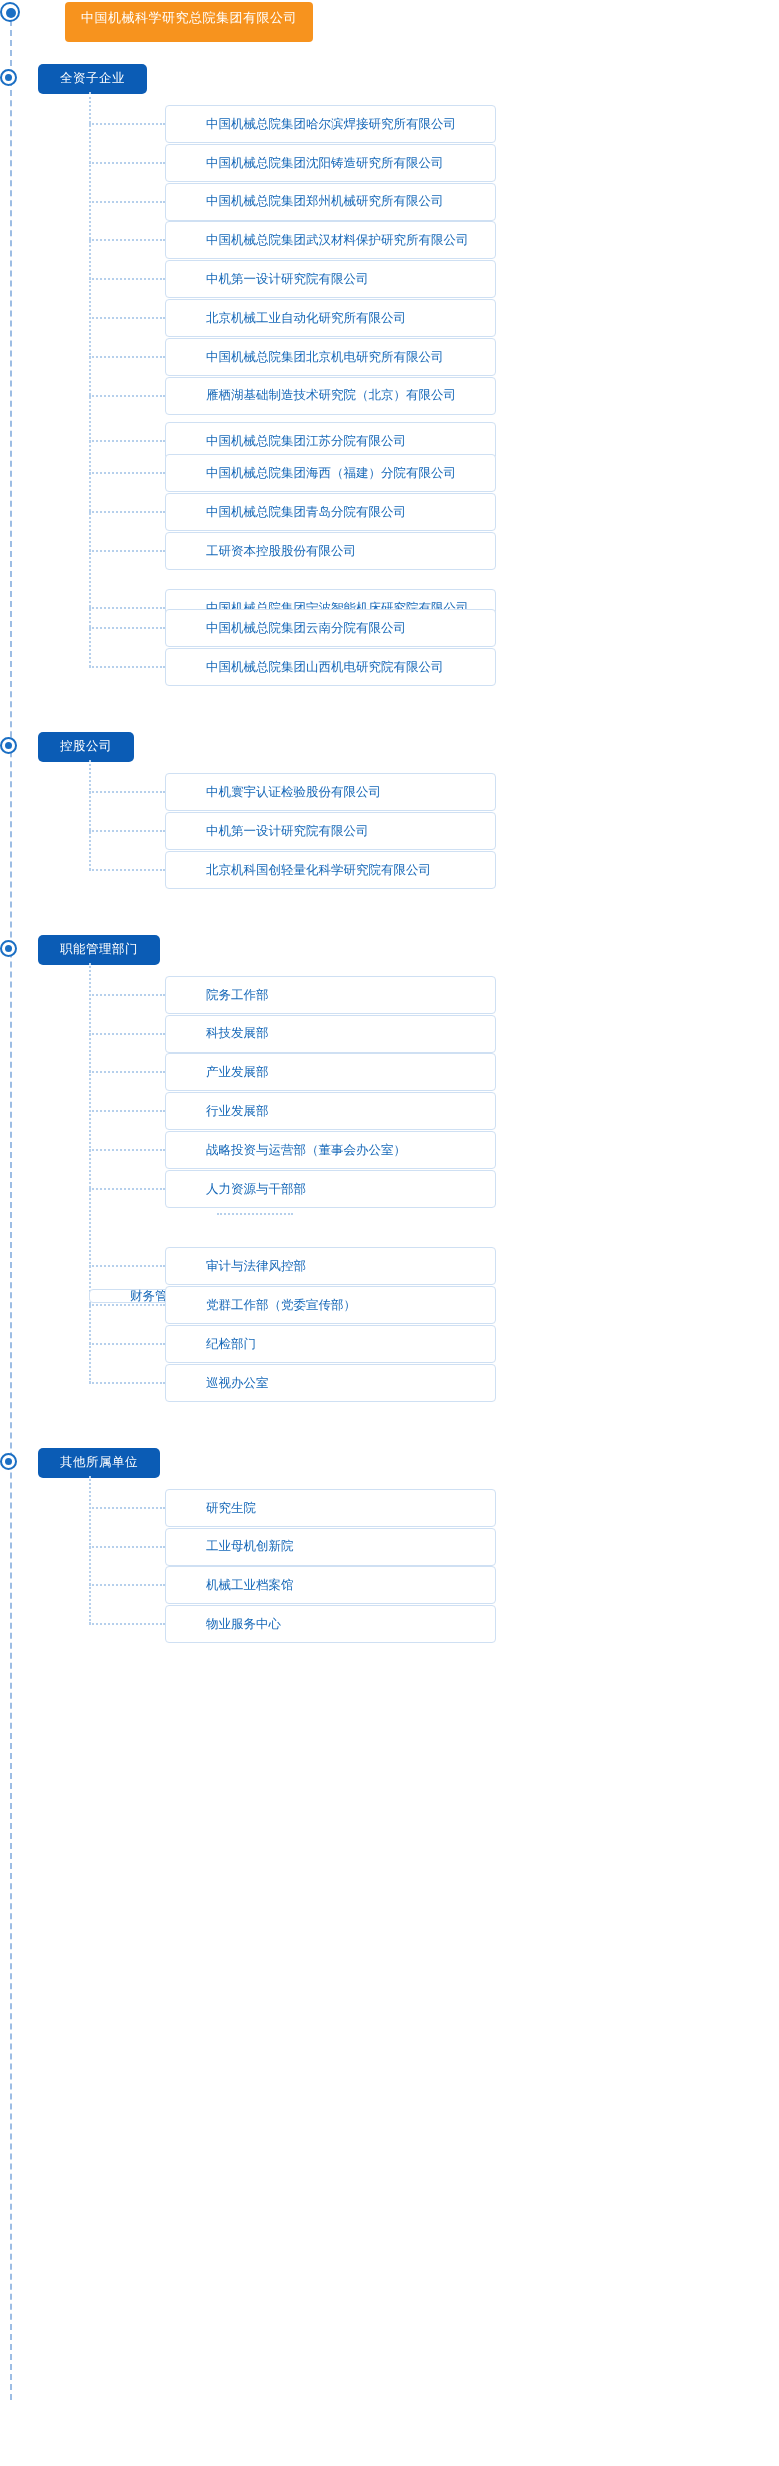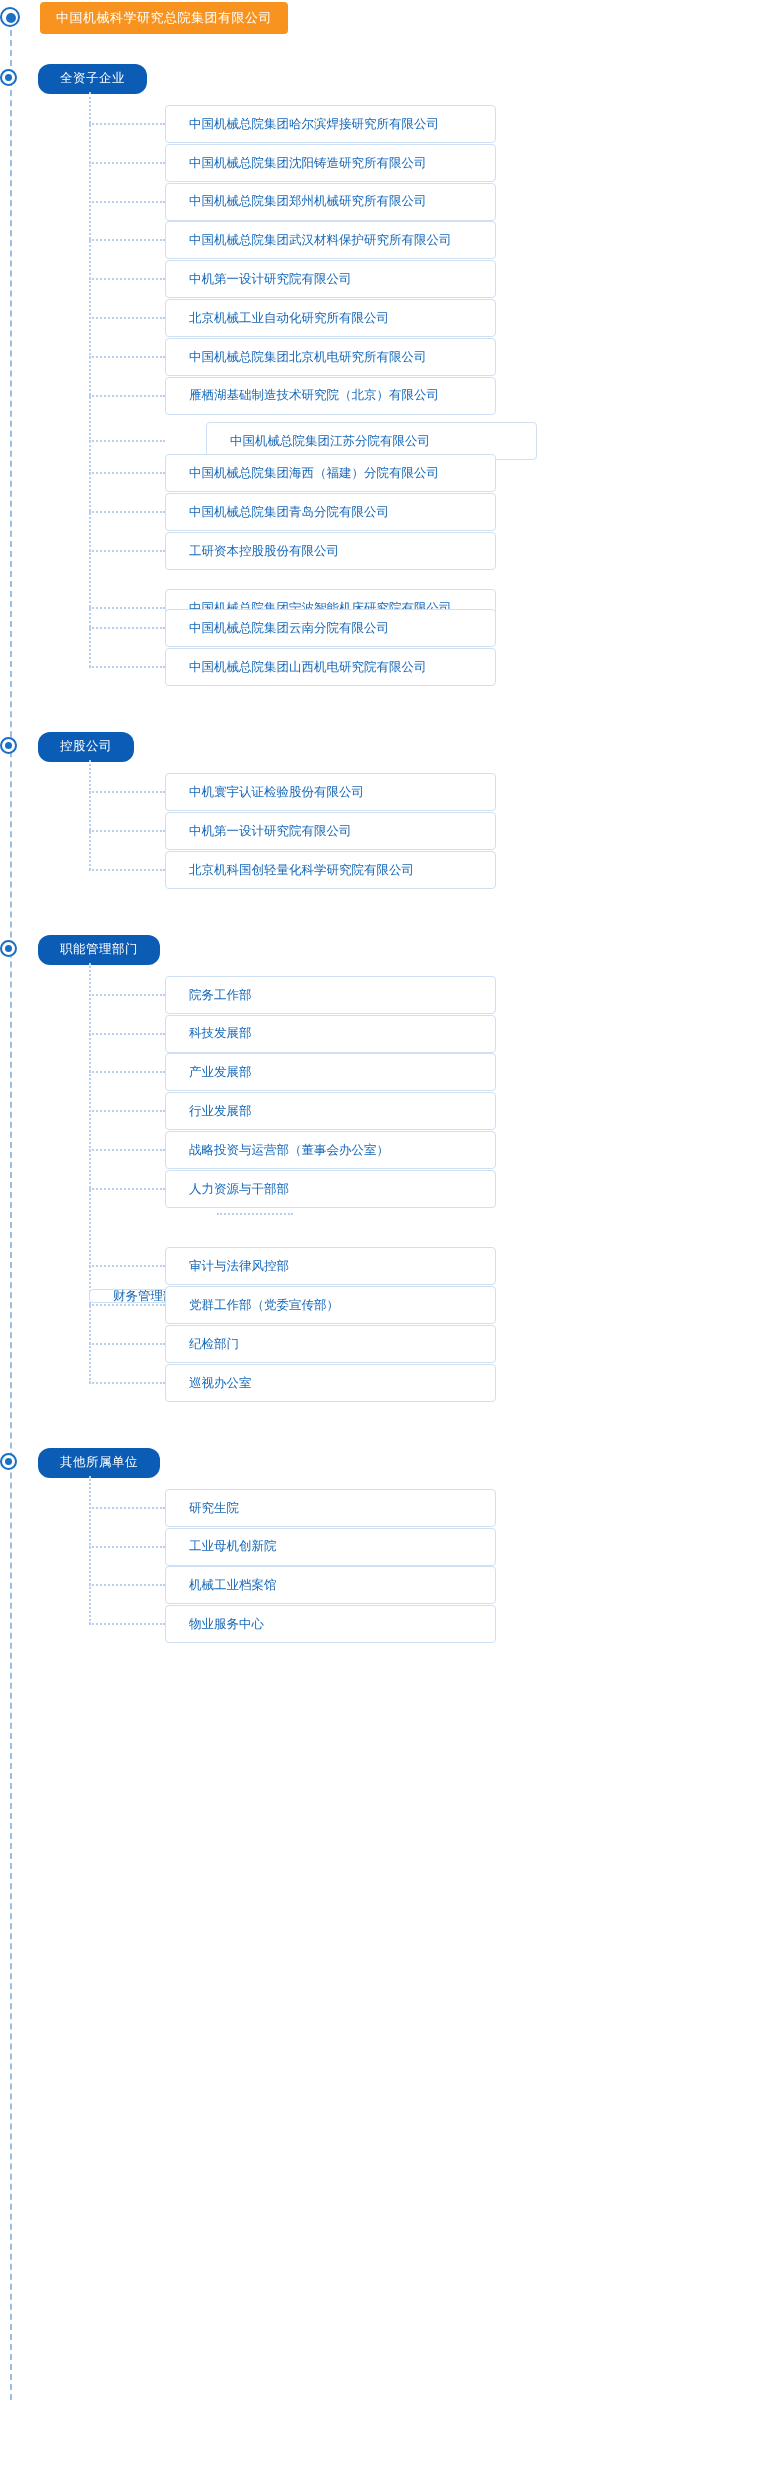--- a/index.html
+++ b/index.html
@@ -24,23 +24,23 @@
     width: 0;
     height: 2380px;
     border-left: 2px dashed #9dbde4;
   }
 
   
   .root-row {
     position: absolute;
     left: 0;
     top: 2px;
-    height: 32px;
+    height: 40px;
     display: flex;
-    align-items: center;
+    gap: 25px;
   }
   .root-dot {
     position: relative;
     width: 22px; height: 22px;
     margin-left: 0px;
     flex: 0 0 22px;
   }
   .root-dot .ring {
     position: absolute; left: 0; top: 0;
     width: 20px; height: 20px;
@@ -92,21 +92,21 @@
     border-radius: 50%;
     background: #1b6fc4;
   }
   .sec-pill {
     margin-left: 18px;
     background: #0b5cb5;
     color: #ffffff;
     font-size: 12.5px;
     line-height: 1;
     padding: 8px 22px 9px 22px;
-    border-radius: 12px;
+    border-radius: 5px;
     white-space: nowrap;
     letter-spacing: 0.5px;
   }
 
   
   .sub-spine {
     position: absolute;
     left: 89px;
     width: 0;
     border-left: 2px dotted #b6d0ec;
@@ -127,21 +127,21 @@
     flex: 0 0 76px;
   }
   .leaf-box {
     width: 331px;
     height: 38px;
     border: 1px solid #cfe0f3;
     border-radius: 4px;
     background: #ffffff;
     display: flex;
     align-items: center;
-    padding-left: 23px;
+    padding-left: 40px;
   }
   .leaf-text {
     color: #1668b8;
     font-size: 12.5px;
     line-height: 1;
     white-space: nowrap;
   }
 </style>
 </head>
 <body>
@@ -208,21 +208,21 @@
         <div class="leaf-box">
           <span class="leaf-text">中国机械总院集团北京机电研究所有限公司</span>
         </div>
       </div>
       <div class="leaf" style="top: 380.6px;">
         <div class="leaf-link"></div>
         <div class="leaf-box">
           <span class="leaf-text">雁栖湖基础制造技术研究院（北京）有限公司</span>
         </div>
       </div>
-      <div class="leaf" style="top: 426px; gap: 41px;">
+      <div class="leaf" style="top: 426px;">
         <div class="leaf-link"></div>
         <div class="leaf-box">
           <span class="leaf-text">中国机械总院集团江苏分院有限公司</span>
         </div>
       </div>
       <div class="leaf" style="top: 458.2px;">
         <div class="leaf-link"></div>
         <div class="leaf-box">
           <span class="leaf-text">中国机械总院集团海西（福建）分院有限公司</span>
         </div>

